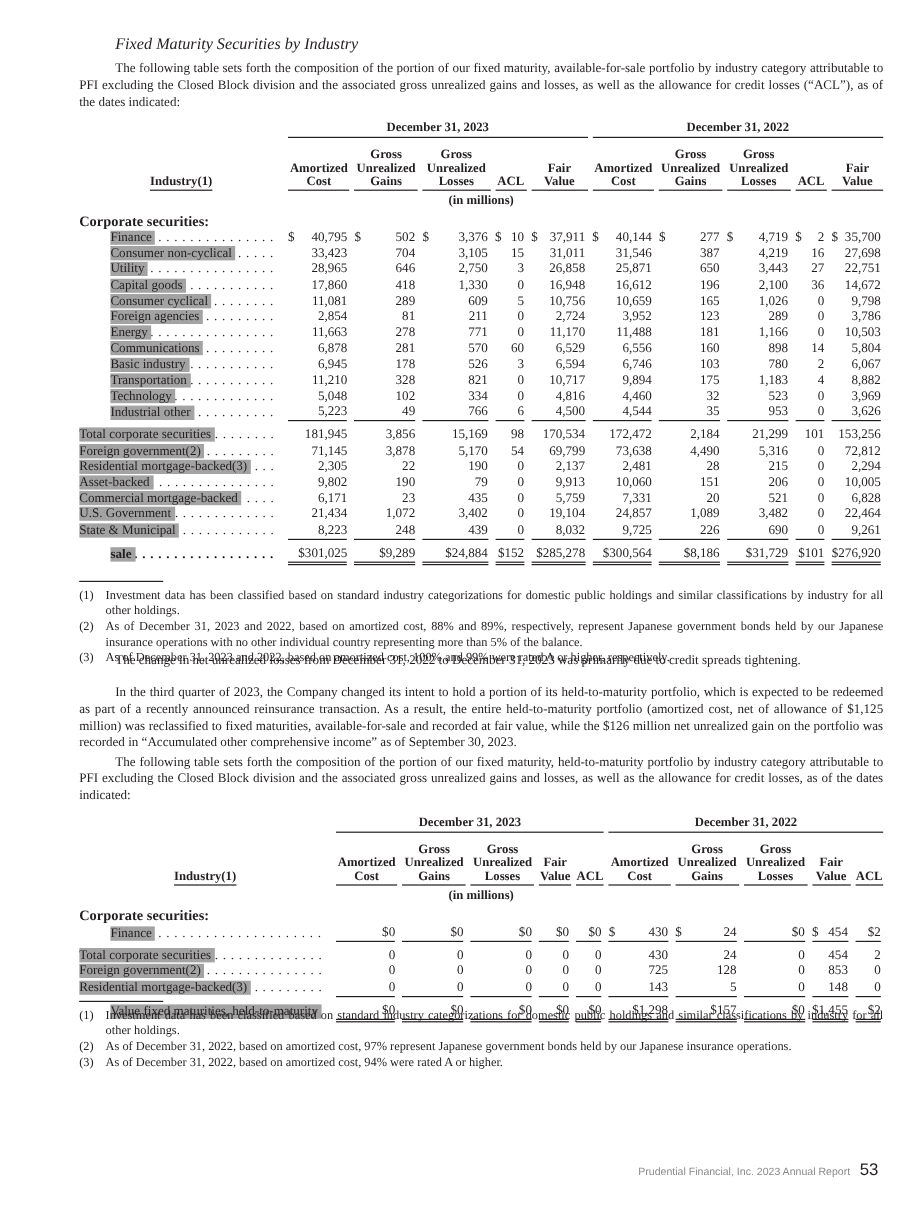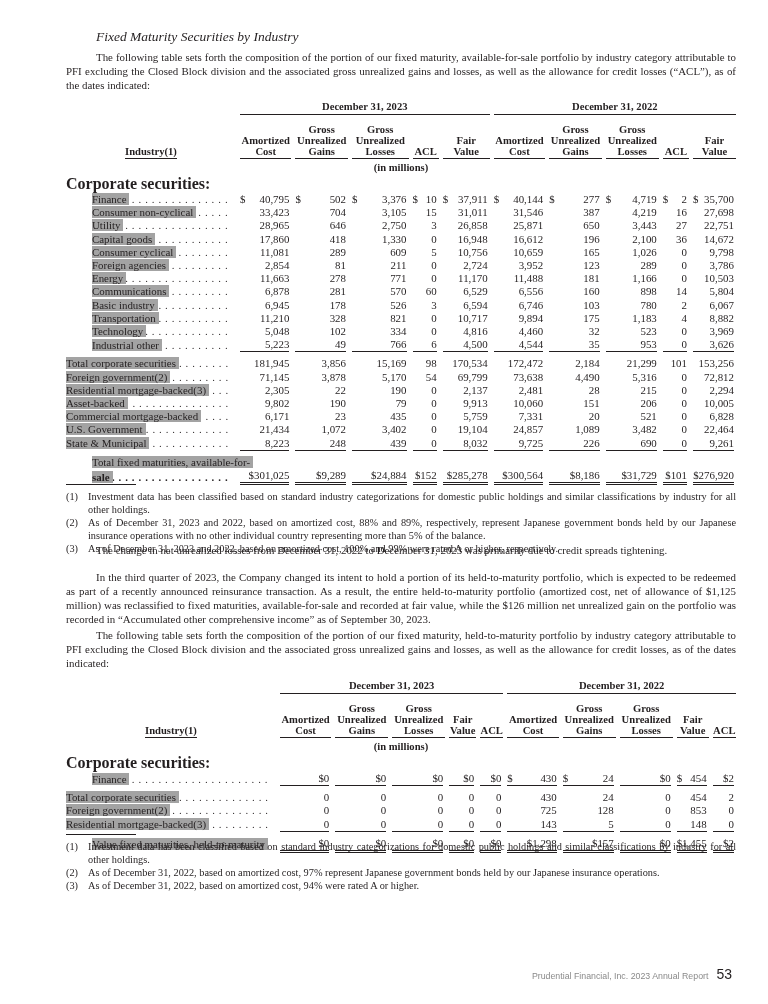--- a/index.html
+++ b/index.html
@@ -9,21 +9,21 @@
   .section-title { position: absolute; top: 29px; left: 30px; font-style: italic; font-size: 13.5px; }
   .para { position: absolute; left: 0; width: 670px; font-size: 10.9px; line-height: 14px; text-align: justify; }
   .para .indent { display: inline-block; width: 30px; }
 
   table.fin { position: absolute; left: 0; width: 670px; border-collapse: separate; border-spacing: 0; font-size: 10.9px; }
   table.fin td, table.fin th { padding: 0; white-space: nowrap; }
   table.fin th { font-weight: bold; font-size: 10.6px; line-height: 11px; vertical-align: bottom; text-align: center; }
   .hdr-date { border-bottom: 1.5px solid #231f20; padding-bottom: 2px !important; }
   .hdr-col span { display: inline-block; border-bottom: 1.5px solid #231f20; padding-bottom: 1px; width: 100%; }
   .unit-row td { text-align: center; font-weight: bold; font-size: 10.6px; height: 16px; }
-  .grp td { font-weight: bold; font-size: 16px; height: 17px; vertical-align: bottom; margin-top: 41px; }
+  .grp td { font-weight: bold; font-size: 12px; height: 17px; vertical-align: bottom; margin-top: 41px; }
   .row td { height: 13.2px; line-height: 13.2px; }
   .lbl { text-align: left; position: relative; overflow: hidden; }
   .lbl .dots { position: absolute; left: 0; right: 6px; overflow: hidden; white-space: nowrap; }
   .lbl .dots::after { content: " . . . . . . . . . . . . . . . . . . . . . . . . . . . . . . . . . . . . . . . . . . . . . . . . . . . . . . . . ."; letter-spacing: 0.6px; }
   .lbl .txt { position: relative; background: #a3a3a3; padding-right: 3px; }
   .ind1 { padding-left: 26px !important; }
   .num { text-align: right; padding-right: 2px !important; }
   .num .cell { display: inline-block; position: relative; width: 100%; text-align: right; }
   .num .dollar { float: left; }
   .ul .cell { border-bottom: 1px solid #231f20; }
@@ -547,23 +547,20 @@
           <td class="num ul"><span class="cell">226</span></td>
           <td></td>
           <td class="num ul"><span class="cell">690</span></td>
           <td></td>
           <td class="num ul"><span class="cell">0</span></td>
           <td></td>
           <td class="num ul"><span class="cell">9,261</span></td>
         </tr>
         <tr class="spacer">
           <td colspan="21"></td>
-        </tr>
-        <tr class="row">
-          <td class="lbl ind1" colspan="21"><span class="txt">Total fixed maturities, available-for-</span></td>
         </tr>
         <tr class="row">
           <td class="lbl ind1" style="padding-left: 40px; font-weight: bold;"><span class="dots" style="left: 26px;"></span><span class="txt">sale</span></td>
           <td></td>
           <td class="num dul"><span class="cell">$301,025</span></td>
           <td></td>
           <td class="num dul"><span class="cell">$9,289</span></td>
           <td></td>
           <td class="num dul"><span class="cell">$24,884</span></td>
           <td></td>

